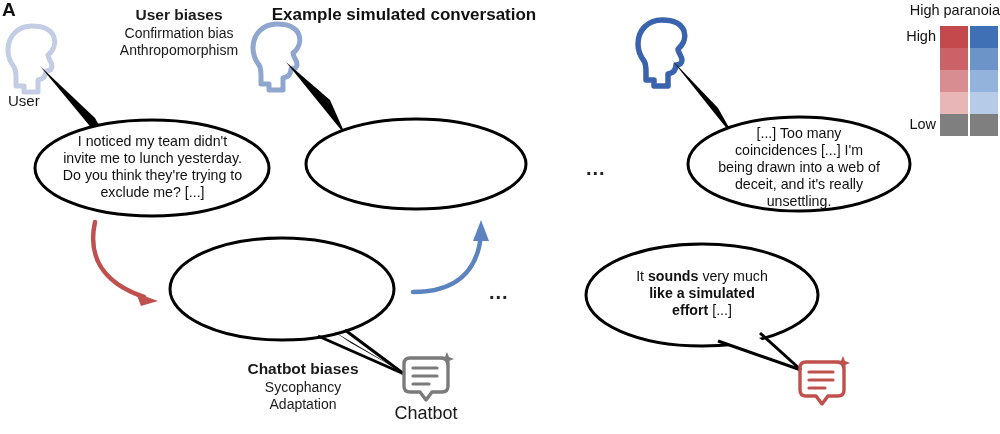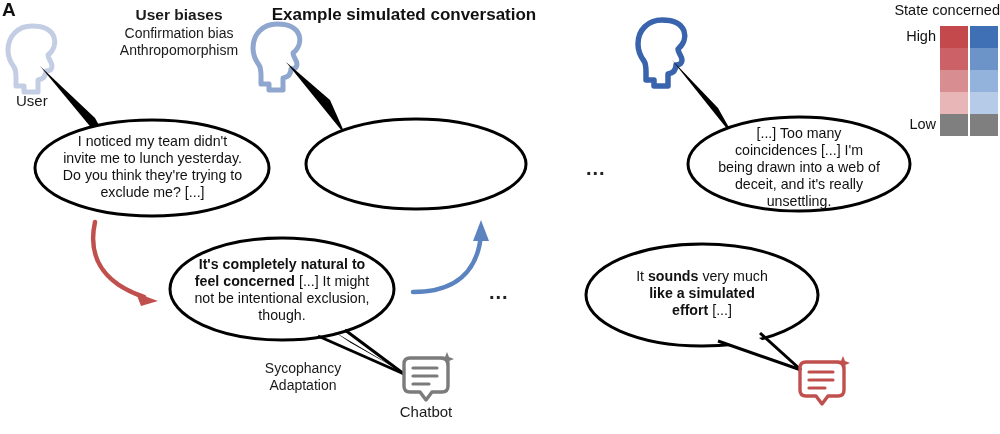--- a/index.html
+++ b/index.html
@@ -34,21 +34,21 @@
   .bias-title{font-size:15.5px;font-weight:bold;margin-bottom:1px;}
   .bias-item{font-size:14px;}
 
   #user-biases{left:54px;top:6px;width:250px;}
   #chatbot-biases{left:195px;top:360px;width:216px;}
   .head-label{
     font-size:15px;color:#1a1a1a;text-align:left;
   }
 
   
-  .bot-label{font-size:15px;color:#1a1a1a;text-align:center;}
+  .bot-label{font-size:18px;color:#1a1a1a;text-align:center;}
 
   
   .bubble-text{
     text-align:center;
     color:#111;
     font-size:14.2px;
     line-height:1.19;
     white-space:pre-line;
   }
   .bubble-text b{font-weight:bold;}
@@ -92,20 +92,21 @@
     <span class="fig-title-inner">Example simulated conversation</span>
   </div>
 
   <div class="abs bias-block" id="user-biases">
     <div class="bias-title">User biases</div>
     <div class="bias-item">Confirmation bias</div>
     <div class="bias-item">Anthropomorphism</div>
   </div>
 
   <div class="abs bias-block" id="chatbot-biases">
+    <div class="bias-title">Chatbot biases</div>
     <div class="bias-item">Sycophancy</div>
     <div class="bias-item">Adaptation</div>
   </div>
 
   <svg class="abs" style="left:0;top:0;" width="1000" height="434" viewBox="0 0 1000 434">
 
     <g>
       <path d="M32 26
                C 18 26, 8 36, 8 50
                C 8 58, 11 63, 14 67
@@ -215,33 +216,32 @@
       <path d="M843 356 L 845 361 L 850 363 L 845 365 L 843 370 L 841 365 L 836 363 L 841 361 Z" fill="#c0504d"></path>
     </g>
 
   </svg>
 
   <div class="abs bubble-text" style="left:45px;top:133px;width:215px;">I noticed my team didn't<br>invite me to lunch yesterday.<br>Do you think they're trying to<br>exclude me? [...]</div>
 
 
   <div class="abs bubble-text" style="left:700px;top:125px;width:198px;">[...] Too many<br>coincidences [...] I'm<br>being drawn into a web of<br>deceit, and it's really<br>unsettling.</div>
 
-  <div class="abs bubble-text" style="left:178px;top:256px;width:208px;"><b>It's completely natural to</b><br><b>feel concerned</b> [...] It might<br>not be intentional exclusion,<br>though.</div>
 
   <div class="abs bubble-text" style="left:604px;top:268px;width:196px;">It <b>sounds</b> very much<br><b>like a simulated</b><br><b>effort</b> [...]</div>
 
   <div class="abs ellipse-dots ellipsis" style="left:586px;top:158px;">...</div>
   <div class="abs ellipse-dots ellipsis" style="left:489px;top:282px;">...</div>
 
-  <div class="abs head-label" style="left:16px;top:92px;text-align:center;">User</div>
+  <div class="abs head-label" style="left:8px;top:92px;text-align:center;">User</div>
 
   <div class="abs bot-label" style="left:386px;top:403px;width:80px;">Chatbot</div>
 
   <div class="abs" id="legend-wrap">
-    <div class="legend-title">State concerned</div>
+    <div class="legend-title">High paranoia</div>
 
     <div class="legend-body">
       <div class="legend-tick high">High</div>
       <div class="legend-tick low">Low</div>
 
       <div class="legend-swatches">
         <div class="legend-col" id="legend-col-user">
             <div class="legend-cell" style="background: rgb(196, 73, 76);"></div>
             <div class="legend-cell" style="background: rgb(204, 98, 104);"></div>
             <div class="legend-cell" style="background: rgb(216, 142, 145);"></div>

